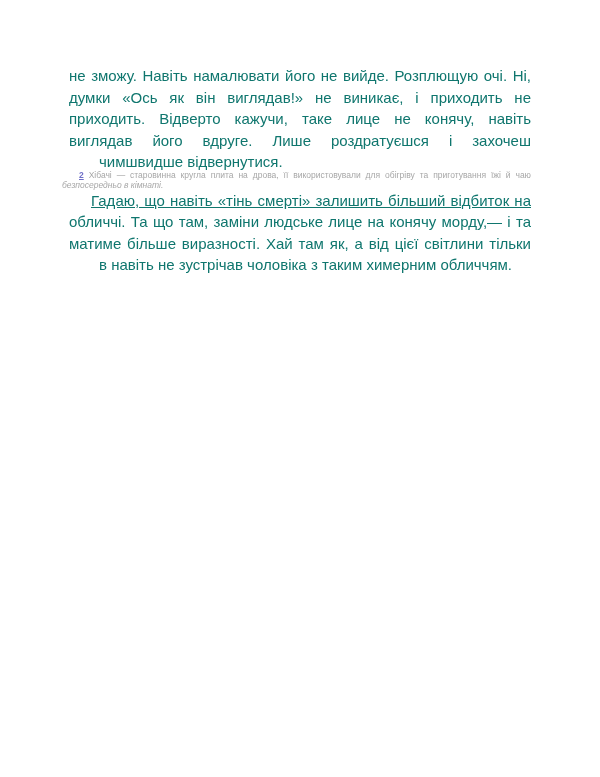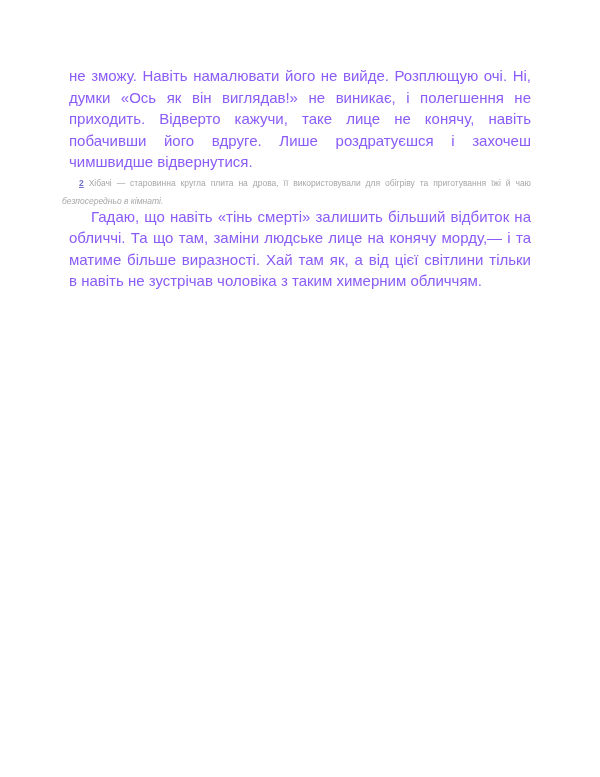--- a/index.html
+++ b/index.html
@@ -15,50 +15,51 @@
   }
   .page {
     position: relative;
     width: 600px;
     height: 777px;
     background: #ffffff;
     box-sizing: border-box;
     padding: 65px 69px 0 69px;
   }
   .para {
-    color: #8b5cf6;
+    color: #0f766e;
     font-size: 15px;
   }
   .line {
     height: 21.5px;
     line-height: 21.5px;
     text-align: justify;
     text-align-last: justify;
     white-space: nowrap;
     overflow: hidden;
   }
   .line.last {
     text-align-last: left;
+    margin-left: 30px;
   }
   .line.indent {
     padding-left: 22px;
+    text-decoration: underline;
   }
   .footnote {
     margin: -3px 0 -1px -7px;
     font-size: 8.5px;
     color: #a7a7a7;
   }
   .fn-line {
     height: 10.5px;
     line-height: 10.5px;
     text-align: justify;
     text-align-last: justify;
     white-space: nowrap;
     overflow: hidden;
-    margin-top: 8px;
   }
   .fn-line.first {
     padding-left: 17px;
   }
   .fn-line.last {
     text-align-last: left;
     font-style: italic;
   }
   .fn-marker {
     color: #6f6fc8;
@@ -67,23 +68,23 @@
     cursor: pointer;
   }
 </style>
 </head>
 <body>
 
 <div class="page">
 
   <div class="para">
     <div class="line">не зможу. Навіть намалювати його не вийде. Розплющую очі. Ні,</div>
-    <div class="line">думки «Ось як він виглядав!» не виникає, і полегшення не</div>
+    <div class="line">думки «Ось як він виглядав!» не виникає, і приходить не</div>
     <div class="line">приходить. Відверто кажучи, таке лице не конячу, навіть</div>
-    <div class="line">побачивши його вдруге. Лише роздратуєшся і захочеш</div>
+    <div class="line">виглядав його вдруге. Лише роздратуєшся і захочеш</div>
     <div class="line last">чимшвидше відвернутися.</div>
   </div>
 
   <div class="footnote">
     <div class="fn-line first"><a class="fn-marker">2</a> <span>Хібачі — старовинна кругла плита на дрова, її використовували для обігріву та приготування їжі й чаю</span></div>
     <div class="fn-line last">безпосередньо в кімнаті.</div>
   </div>
 
   <div class="para">
     <div class="line indent">Гадаю, що навіть «тінь смерті» залишить більший відбиток на</div>

